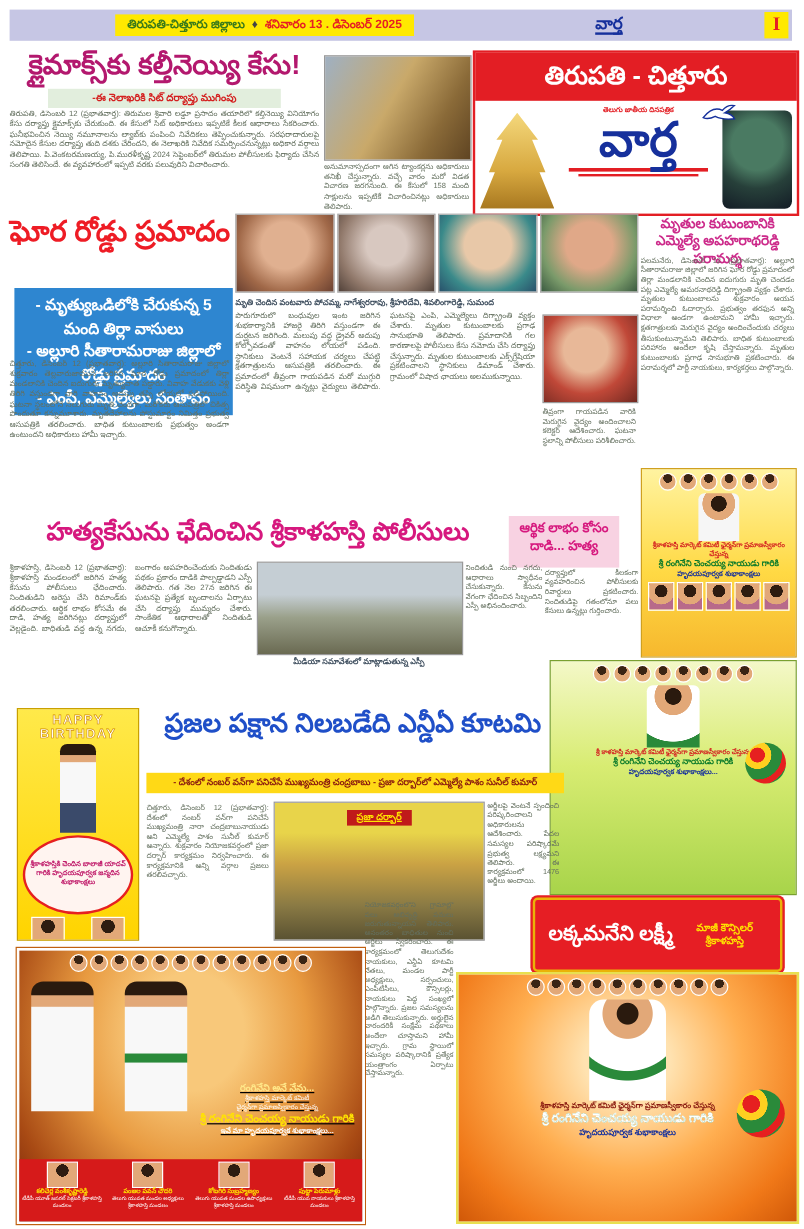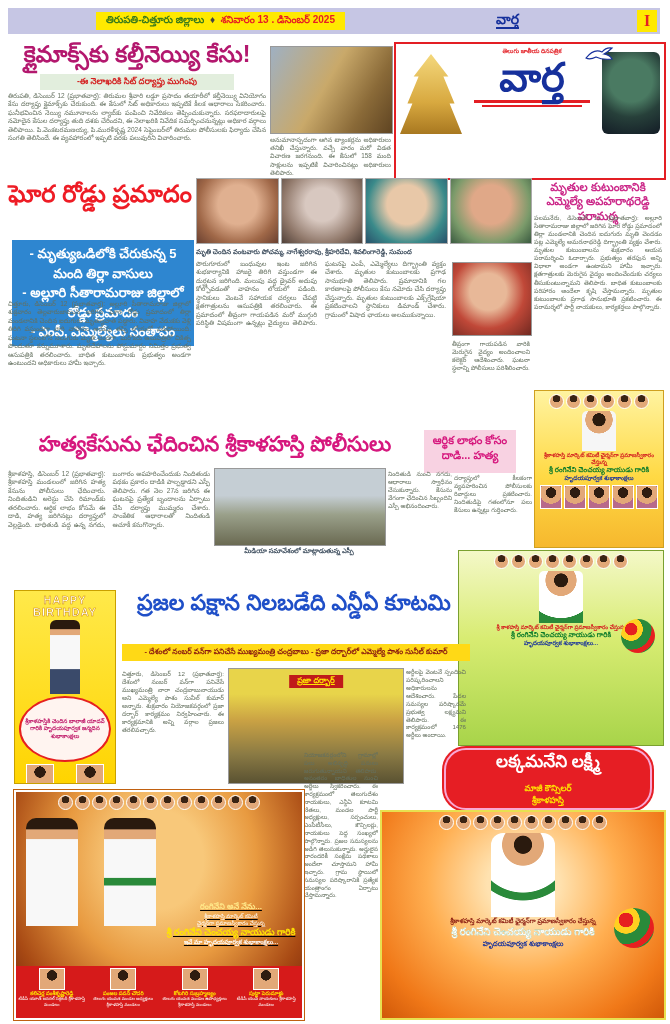--- a/index.html
+++ b/index.html
@@ -69,21 +69,21 @@
   .ad1{left:534px;top:390px;width:128px;height:156px;background:linear-gradient(180deg,#fff3a0 0%,#ffd944 55%,#f6b82e 100%);}
   .ad-figure{margin:1px auto;width:34px;height:40px;background:radial-gradient(circle at 50% 22%,#2a1a0e 0 18%,#e2a878 19% 38%,#f6f6f6 39% 100%);border-radius:5px 5px 0 0;}
   .ad-l1{font-size:5.6px;color:#d42020;font-weight:bold;text-align:center;line-height:1.25;padding:0 3px;}
   .ad-l2{font-size:7px;color:#0a7a2a;font-weight:bold;text-align:center;}
   .ad-l3{font-size:6px;color:#16309c;font-weight:bold;text-align:center;}
   .portrait-row{display:flex;gap:2px;justify-content:center;margin-top:2px;}
   .portrait{width:20px;height:22px;border:1px solid #fff;background:radial-gradient(circle at 50% 30%,#2e1c10 0 28%,#e2a878 29% 60%,#b86a8a 61% 100%);}
   .ad2{left:458px;top:550px;width:204px;height:194px;background:linear-gradient(180deg,#f4f8c8 0%,#d8ec72 45%,#a8d44a 100%);border:1px solid #7aa030;}
   .ad2 .ad-figure{width:44px;height:52px;background:radial-gradient(circle at 50% 18%,#2a1a0e 0 14%,#e2a878 15% 32%,#ffffff 33% 78%,#2a8a3a 79% 100%);}
   .bouquet{position:absolute;right:8px;top:68px;width:34px;height:34px;border-radius:50%;background:radial-gradient(circle at 30% 30%,#e62020 0 18%,#ffd020 19% 34%,#2a8a3a 35% 60%,#e62020 61% 75%,#2a8a3a 76% 100%);}
-  .redbox{left:444px;top:748px;width:204px;height:58px;background:#e61e24;border-radius:22px;border:2px solid #f9a8d4;box-shadow:0 0 0 2px #e61e24;display:flex;align-items:center;justify-content:center;gap:8px;flex-direction:column;}
+  .redbox{left:444px;top:748px;width:204px;height:58px;background:#e61e24;border-radius:4px;border:2px solid #eab308;box-shadow:0 0 0 2px #e61e24;display:flex;align-items:center;justify-content:center;gap:8px;}
   .redbox-name{font-size:17px;font-weight:bold;color:#ffffff;}
   .redbox-role{font-size:8.5px;font-weight:bold;color:#ffe400;text-align:center;line-height:1.3;width:70px;}
   
   .hbd{left:14px;top:590px;width:100px;height:192px;background:linear-gradient(180deg,#ffe94a 0%,#ffd400 100%);border:1px solid #c9a000;text-align:center;overflow:hidden;}
   .hbd-title{font-size:11px;font-weight:bold;color:#ffffff;-webkit-text-stroke:0.5px #d08a00;letter-spacing:1px;margin-top:3px;line-height:1.1;}
   .hbd-man{margin:2px auto;width:30px;height:74px;background:linear-gradient(180deg,#2a1a0e 0 12%,#e2a878 13% 20%,#f8f8f8 21% 66%,#3a4a6a 67% 100%);border-radius:6px 6px 0 0;}
   .hbd-circle{margin:0 auto;width:84px;height:58px;background:#fff4f0;border:2px solid #e62020;border-radius:50%;font-size:5.8px;font-weight:bold;color:#c01a6a;display:flex;align-items:center;justify-content:center;padding:2px;line-height:1.3;}
   .hbd-row{display:flex;justify-content:space-around;margin-top:2px;}
   .hbd-ww{width:40px;}
   .hbd-ph{width:26px;height:22px;margin:0 auto;background:radial-gradient(circle at 50% 32%,#2e1c10 0 28%,#e2a878 29% 100%);border:1px solid #fff;}
@@ -130,20 +130,21 @@
   <div class="pageno-box">I</div>
 </div>
 
 <div class="abs a1-head">క్లైమాక్స్‌కు కల్తీనెయ్యి కేసు!</div>
 <div class="abs a1-sub">-ఈ నెలాఖరికి సిట్ దర్యాప్తు ముగింపు</div>
 <div class="abs a1-body body-txt">తిరుపతి, డిసెంబర్ 12 (ప్రభాతవార్త): తిరుమల శ్రీవారి లడ్డూ ప్రసాదం తయారీలో కల్తీనెయ్యి వినియోగం కేసు దర్యాప్తు క్లైమాక్స్‌కు చేరుకుంది. ఈ కేసులో సిట్ అధికారులు ఇప్పటికే కీలక ఆధారాలు సేకరించారు. ఘనీభవించిన నెయ్యి నమూనాలను ల్యాబ్‌కు పంపించి నివేదికలు తెప్పించుకున్నారు. సరఫరాదారులపై నమోదైన కేసుల దర్యాప్తు తుది దశకు చేరిందని, ఈ నెలాఖరికి నివేదిక సమర్పించనున్నట్లు అధికార వర్గాలు తెలిపాయి. పి.వెంకటరమణయ్య, పి.మురళీకృష్ణ 2024 సెప్టెంబర్‌లో తిరుమల పోలీసులకు ఫిర్యాదు చేసిన సంగతి తెలిసిందే. ఈ వ్యవహారంలో ఇప్పటి వరకు పలువురిని విచారించారు.</div>
 <div class="abs photo-tanker"></div>
 <div class="abs a1-side body-txt">అనుమానాస్పదంగా ఆగిన ట్యాంకర్లను అధికారులు తనిఖీ చేస్తున్నారు. వచ్చే వారం మరో విడత విచారణ జరగనుంది. ఈ కేసులో 158 మంది సాక్షులను ఇప్పటికే విచారించినట్లు అధికారులు తెలిపారు.</div>
 
 <div class="abs masthead">
+  <div class="mast-region">తిరుపతి - చిత్తూరు</div>
   <div class="mast-body">
     <div class="mast-temple"></div>
     <div class="mast-deity"></div>
     <div class="mast-center">
       <div class="mast-tagline">తెలుగు జాతీయ దినపత్రిక</div>
       <div class="dove">
         <svg width="30" height="16" viewBox="0 0 30 16">
             <path d="M2 12 Q10 2 18 6 Q22 1 28 2 Q24 6 20 8 Q26 9 28 13 Q18 14 12 11 Q6 14 2 12 Z" fill="#ffffff" stroke="#16309c" stroke-width="1.2"></path>
           </svg>
       </div>

